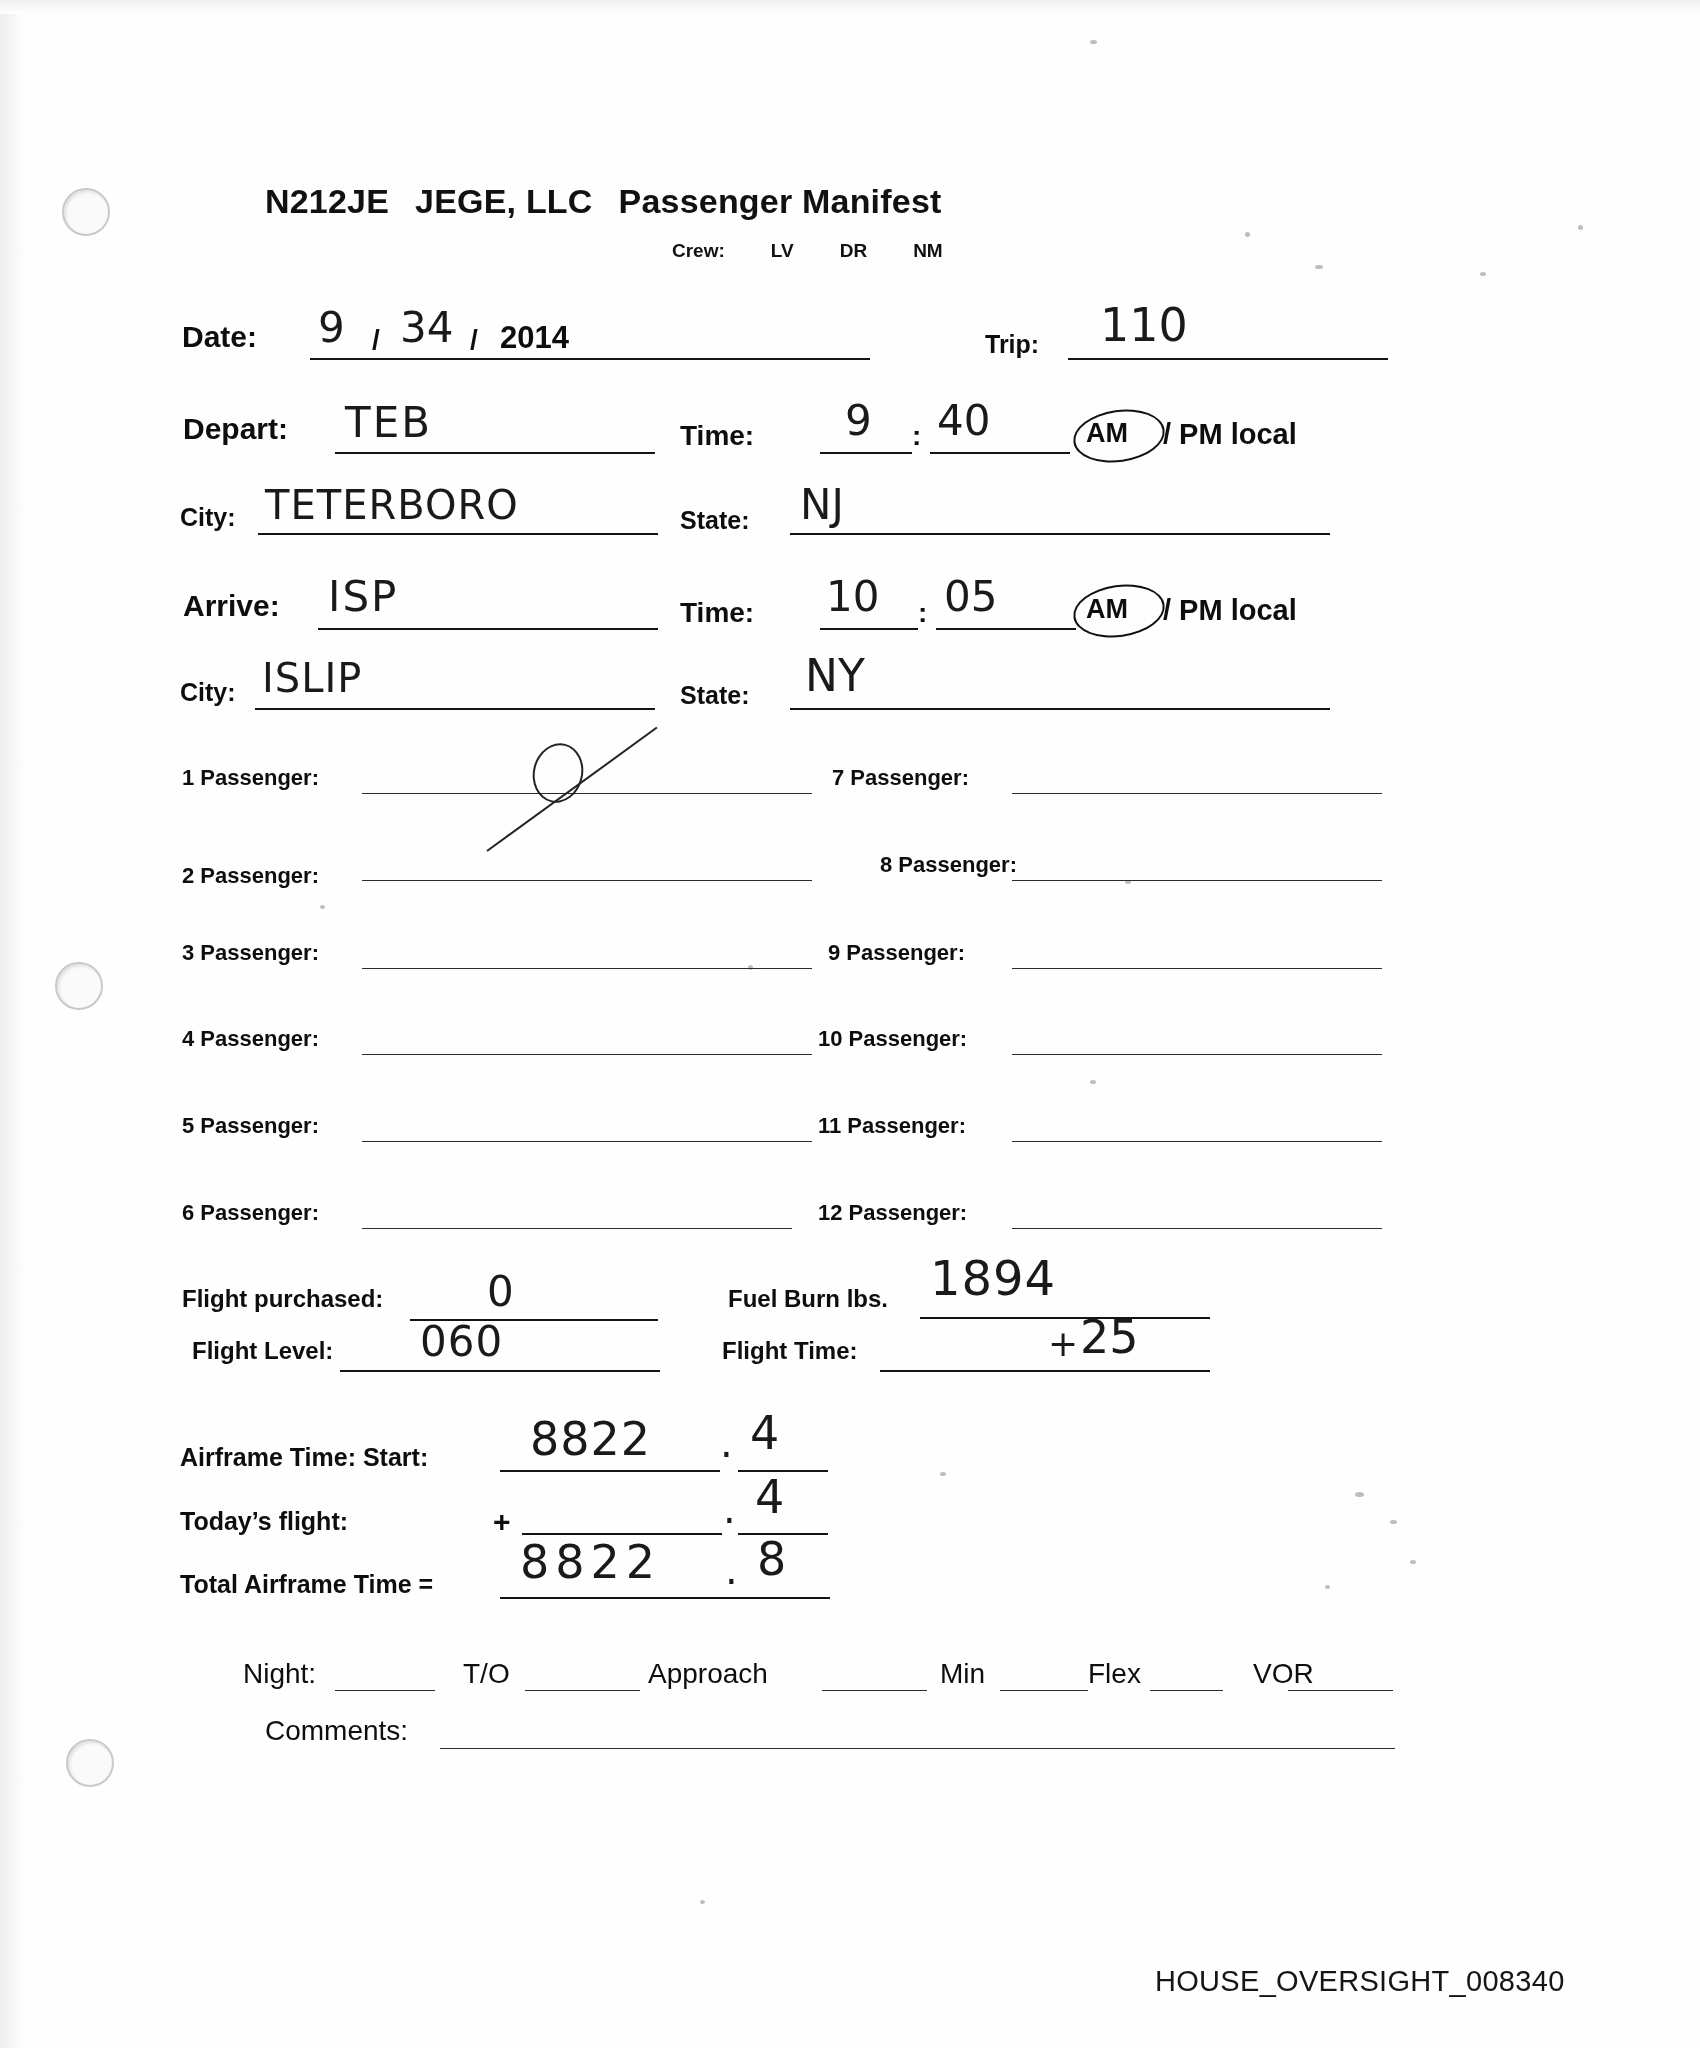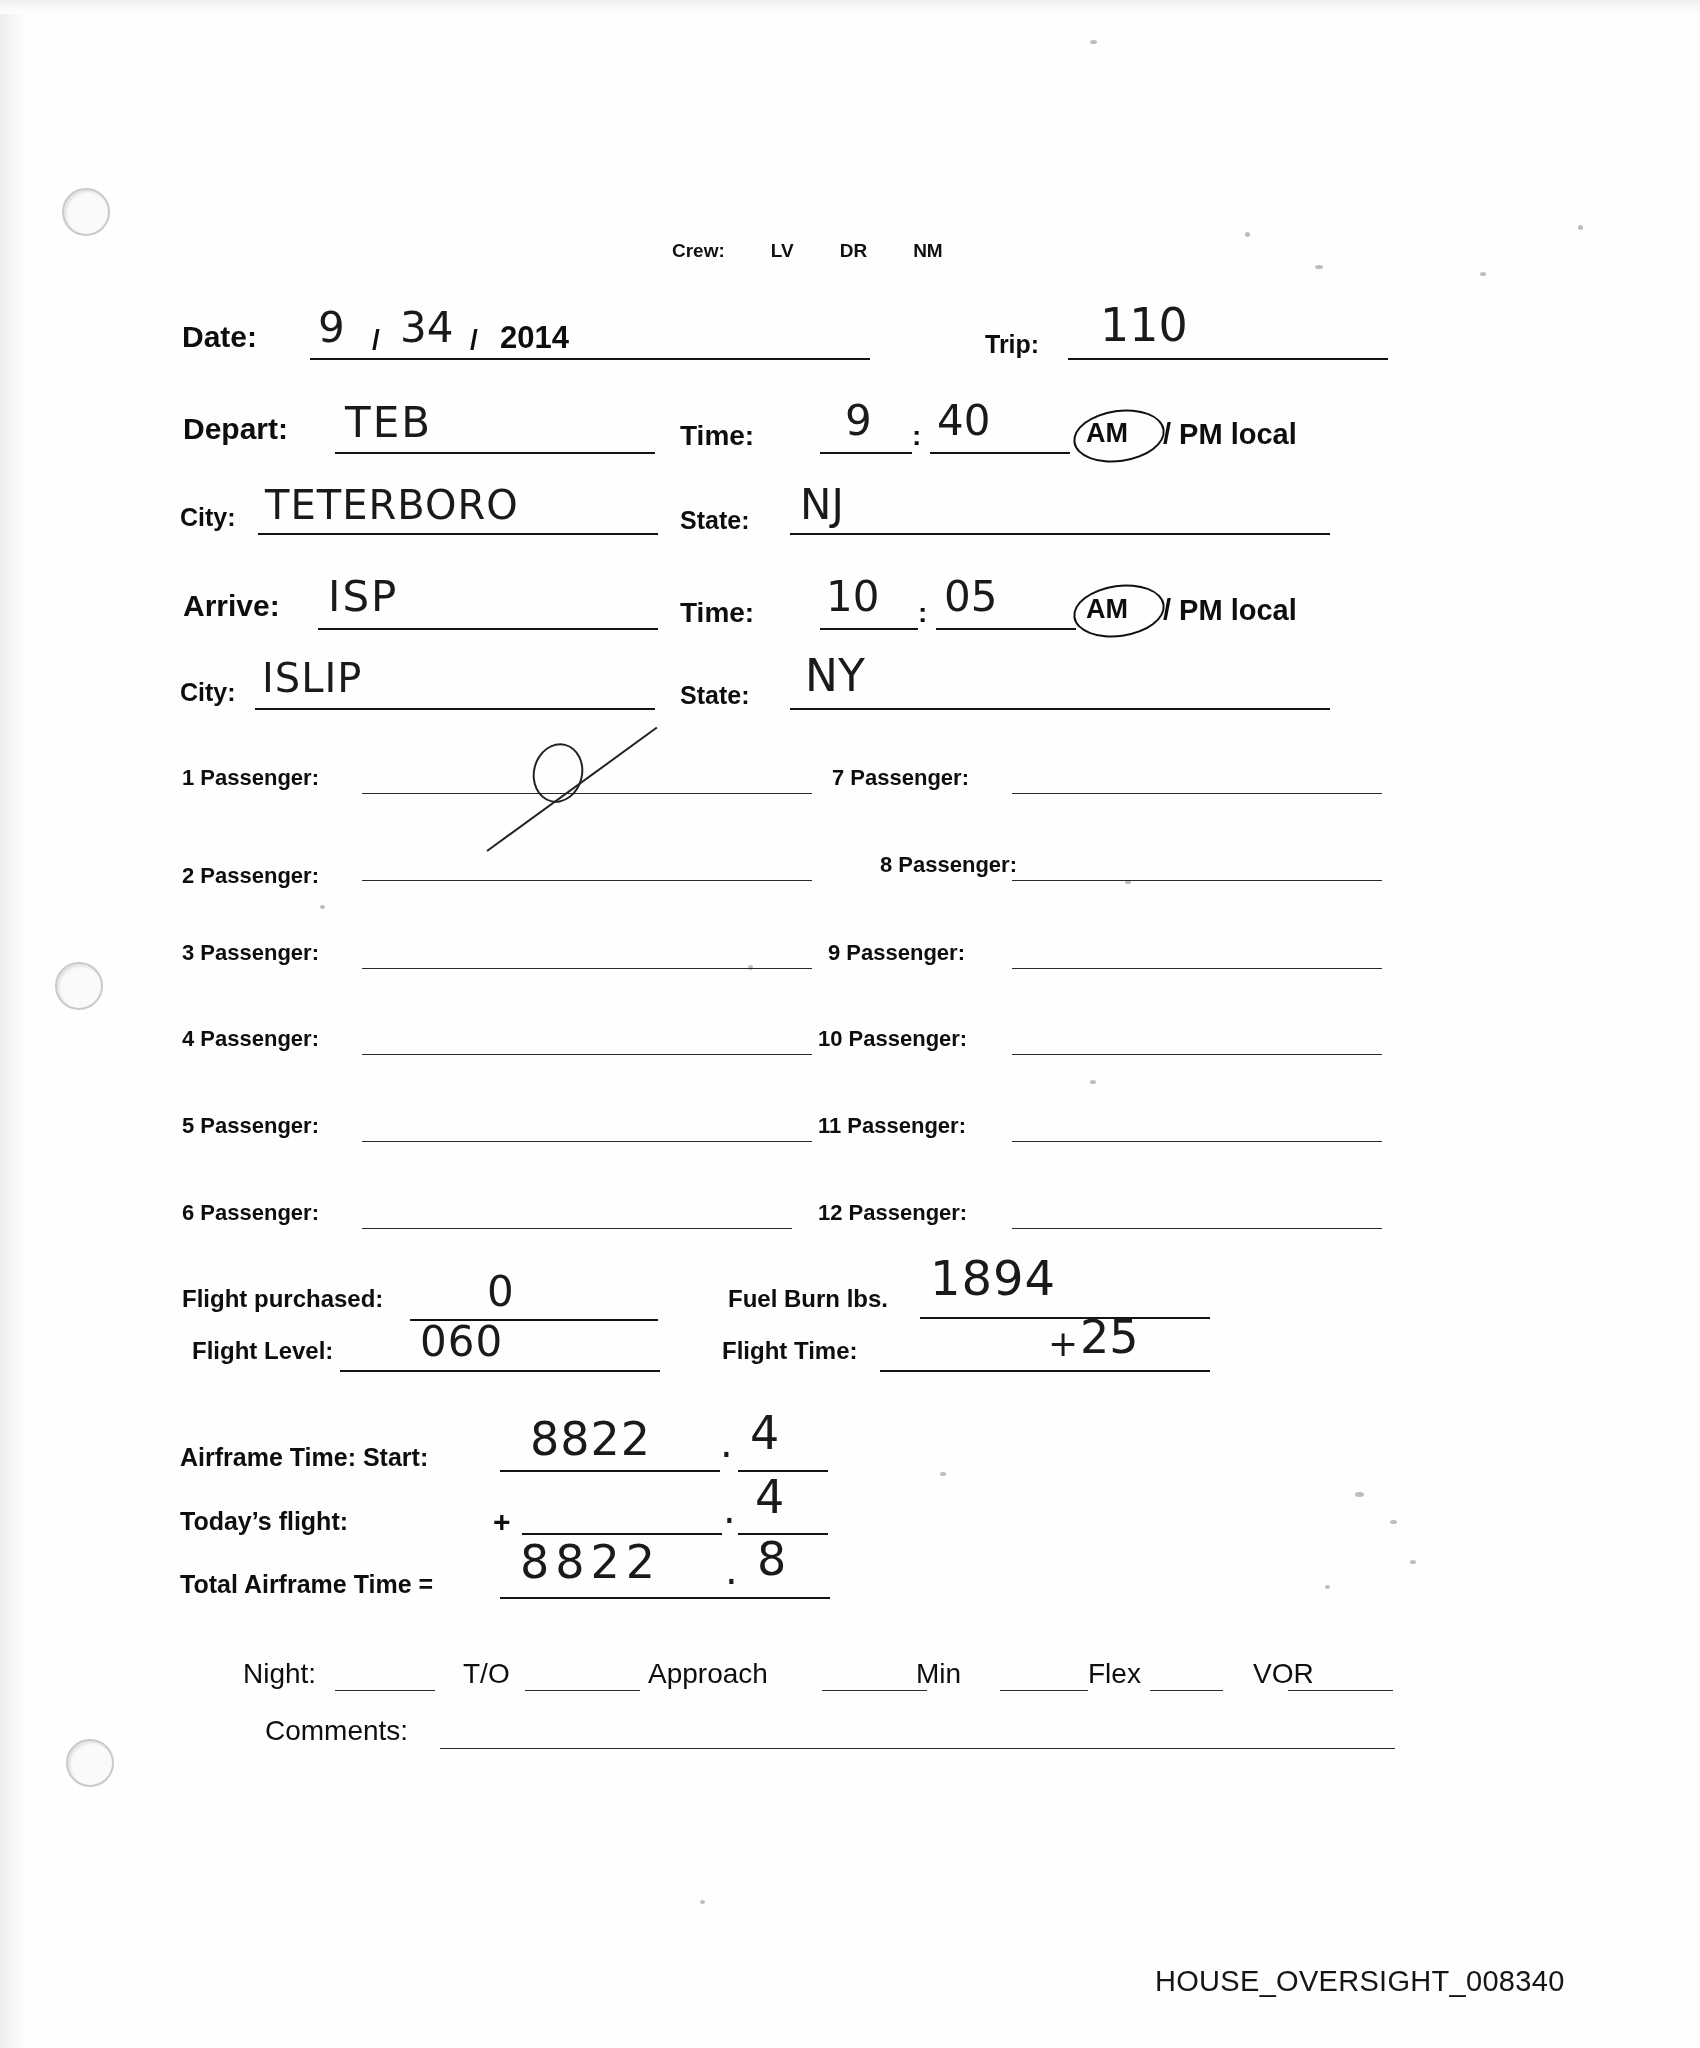--- a/index.html
+++ b/index.html
@@ -170,20 +170,23 @@
   <div class="speck" style="left:320px;top:905px;width:5px;height:4px;"></div>
   <div class="speck" style="left:748px;top:965px;width:5px;height:5px;"></div>
   <div class="speck" style="left:1090px;top:1080px;width:6px;height:4px;"></div>
   <div class="speck" style="left:940px;top:1472px;width:6px;height:4px;"></div>
   <div class="speck" style="left:1355px;top:1492px;width:9px;height:5px;"></div>
   <div class="speck" style="left:1390px;top:1520px;width:7px;height:4px;"></div>
   <div class="speck" style="left:1410px;top:1560px;width:6px;height:4px;"></div>
   <div class="speck" style="left:1325px;top:1585px;width:5px;height:4px;"></div>
   <div class="speck" style="left:700px;top:1900px;width:5px;height:4px;"></div>
 
+  <div class="title">
+    <span>N212JE</span><span class="gap"></span><span>JEGE, LLC</span><span class="gap"></span><span>Passenger Manifest</span>
+  </div>
 
   <div class="crew">
     <span>Crew:</span><span class="sp"></span><span>LV</span><span class="sp"></span><span>DR</span><span class="sp"></span><span>NM</span>
   </div>
 
   <div class="pr" style="left:182px; top:320px; font-size:30px;">Date:</div>
   <div class="hw" style="left:318px; top:303px; font-size:42px;">9</div>
   <div class="pr" style="left:372px; top:324px; font-size:28px;">/</div>
   <div class="hw" style="left:400px; top:303px; font-size:42px;">34</div>
   <div class="pr" style="left:470px; top:324px; font-size:28px;">/</div>
@@ -312,21 +315,21 @@
 
   <div class="pr normalw" style="left:243px; top:1658px; font-size:28px; font-weight:normal;">Night:</div>
   <div class="line thin" style="left:335px; top:1690px; width:100px;"></div>
 
   <div class="pr normalw" style="left:463px; top:1658px; font-size:28px; font-weight:normal;">T/O</div>
   <div class="line thin" style="left:525px; top:1690px; width:115px;"></div>
 
   <div class="pr normalw" style="left:648px; top:1658px; font-size:28px; font-weight:normal;">Approach</div>
   <div class="line thin" style="left:822px; top:1690px; width:105px;"></div>
 
-  <div class="pr normalw" style="left:916px; top:1658px; font-size:28px; font-weight:normal;">Min</div>
+  <div class="pr normalw" style="left:940px; top:1658px; font-size:28px; font-weight:normal;">Min</div>
   <div class="line thin" style="left:1000px; top:1690px; width:88px;"></div>
 
   <div class="pr normalw" style="left:1088px; top:1658px; font-size:28px; font-weight:normal;">Flex</div>
   <div class="line thin" style="left:1150px; top:1690px; width:73px;"></div>
 
   <div class="pr normalw" style="left:1225px; top:1658px; font-size:28px; font-weight:normal;margin-left:28px;">VOR</div>
   <div class="line thin" style="left:1288px; top:1690px; width:105px;"></div>
 
   <div class="pr normalw" style="left:265px; top:1715px; font-size:28px; font-weight:normal;">Comments:</div>
   <div class="line thin" style="left:440px; top:1748px; width:955px;"></div>

